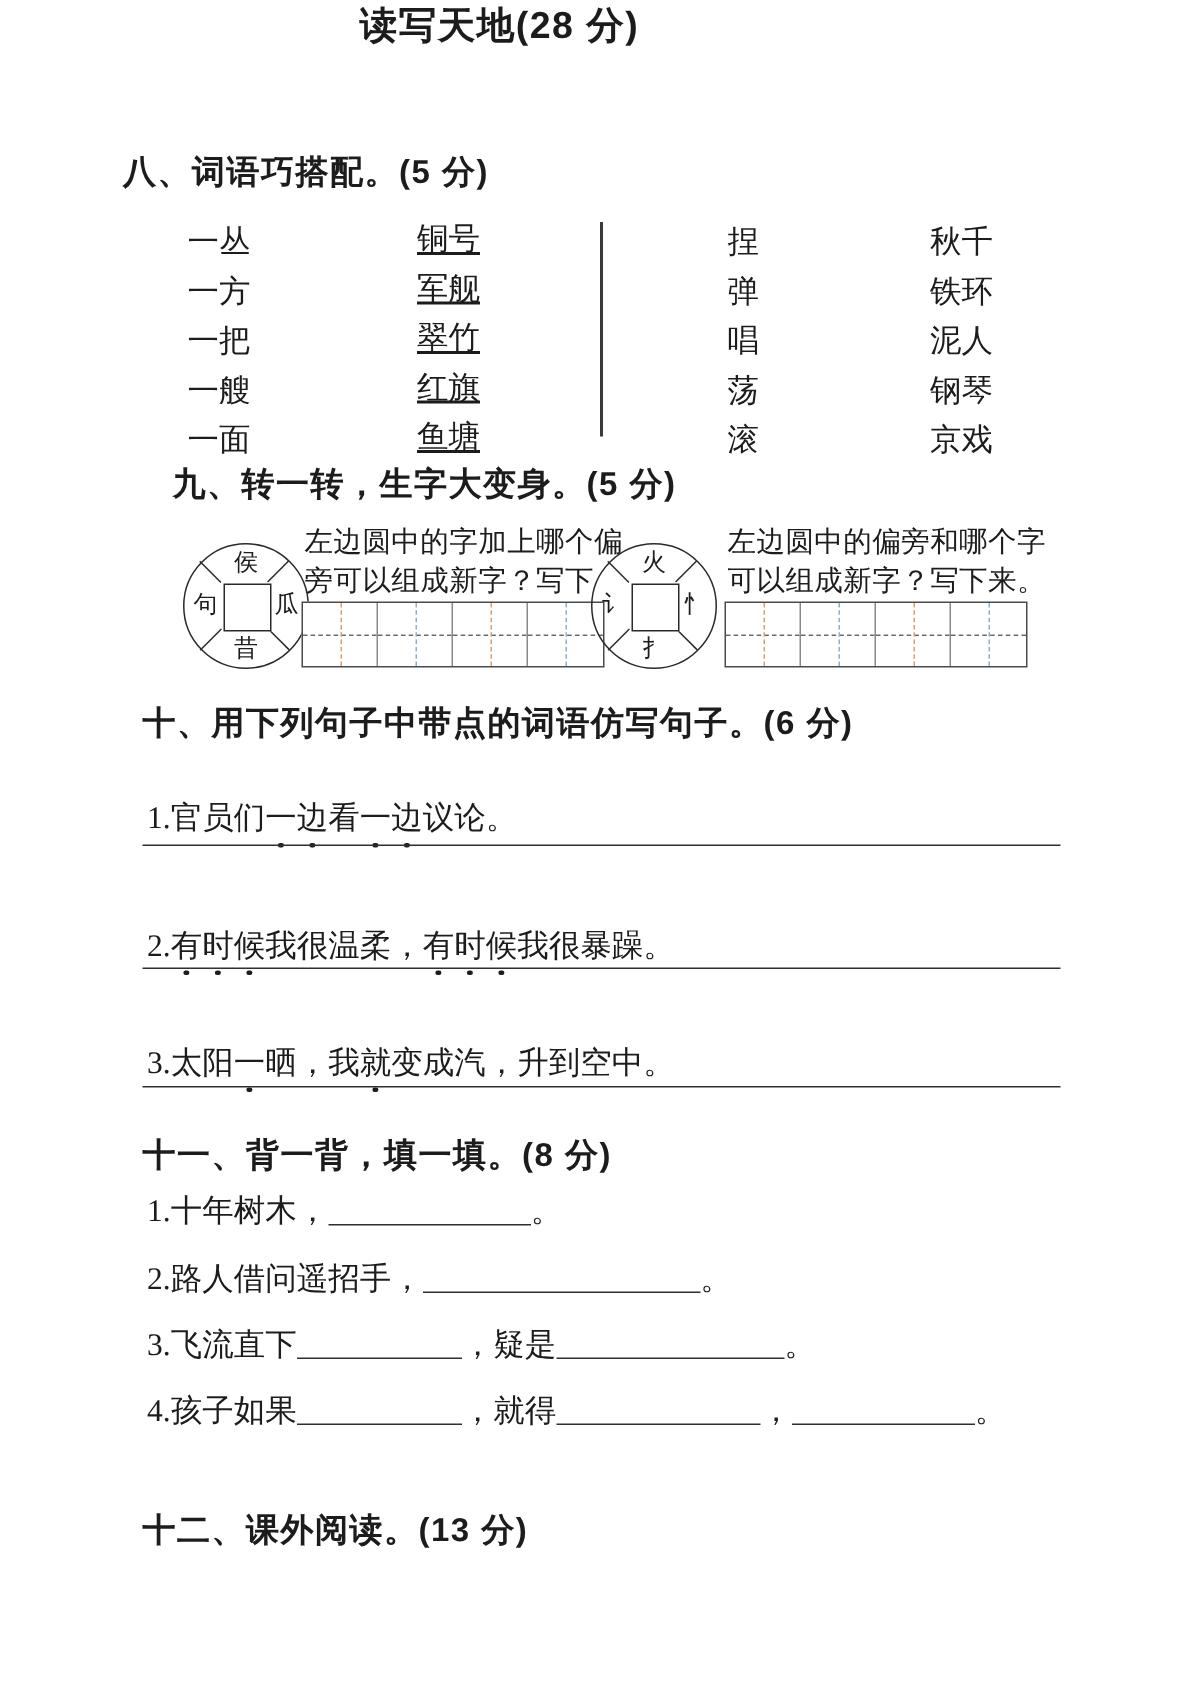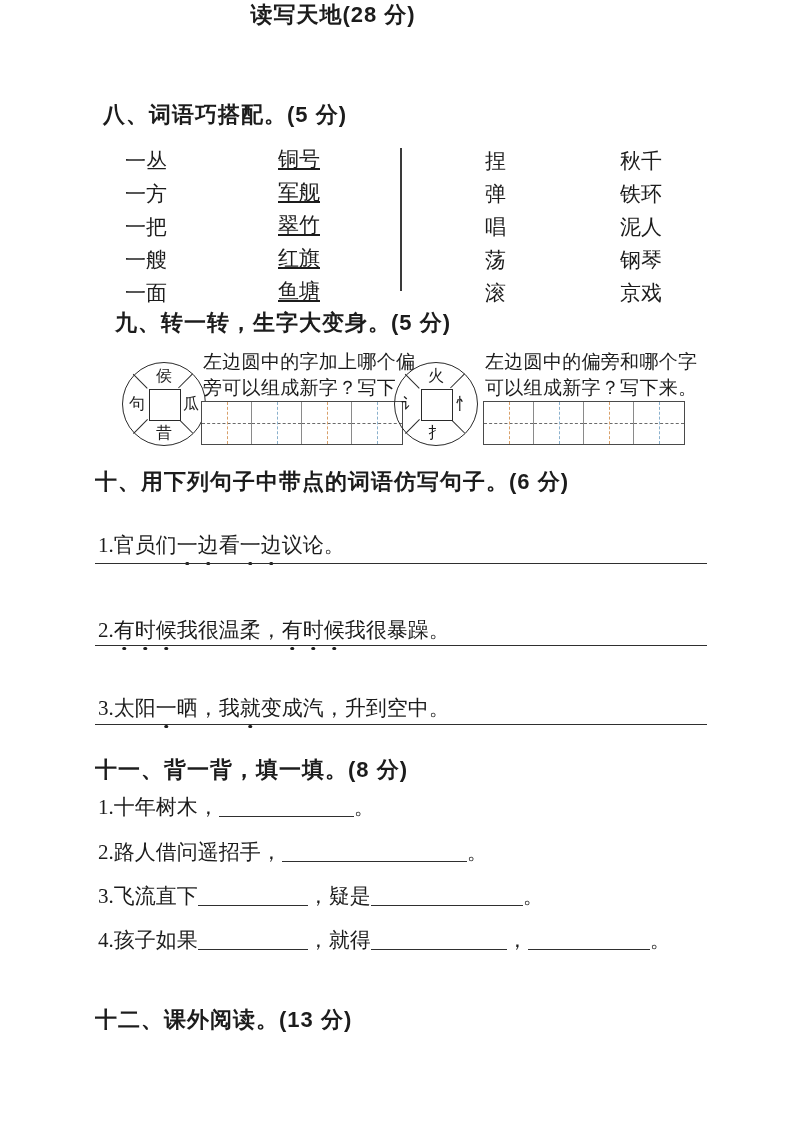--- a/index.html
+++ b/index.html
@@ -10,21 +10,21 @@
     color:#1c1c1c;
   }
   .abs { position:absolute; }
   .sec-title {
     font-family:"Liberation Sans","DejaVu Sans",sans-serif;
     font-weight:700; font-size:22px; letter-spacing:1px; white-space:nowrap;
   }
   .banner {
     position:absolute; left:0; top:956; width:666px; text-align:center;
     font-family:"Liberation Sans","DejaVu Sans",sans-serif;
-    font-weight:700; font-size:22px; letter-spacing:1px;
+    font-weight:700; font-size:25px; letter-spacing:1px;
   }
   
   .match-col { font-size:21px; }
   .match-col .li { height:33px; line-height:33px; white-space:nowrap; }
   .vdiv { width:1.5px; background:#3a3a3a; }
   
   .coin { width:84px; height:84px; border:1.6px solid #2a2a2a; border-radius:50%; position:absolute; }
   .coin .hole { position:absolute; left:26px; top:26px; width:32px; height:32px; border:1.6px solid #2a2a2a; background:#fff; }
   .coin .spoke { position:absolute; left:40px; top:40px; width:20px; height:1.4px; background:#2a2a2a; transform-origin:0 50%; }
   .coin .sp1 { transform:rotate(-45deg) translateX(22px); }
@@ -51,21 +51,21 @@
   .ansline { border-top:1.5px solid #2f2f2f; width:612px; height:0; }
   
   .fill-item { font-size:21px; white-space:nowrap; }
   .blank { display:inline-block; border-bottom:1.5px solid #2f2f2f; height:20px; vertical-align:-3px; }
 </style>
 </head>
 <body>
 
 <div>
 
-  <div class="abs sec-title" style="left:103px; top:100px;text-align:center;">八、词语巧搭配。(5 分)</div>
+  <div class="abs sec-title" style="left:82px; top:100px;text-align:center;">八、词语巧搭配。(5 分)</div>
 
   <div class="abs match-col" style="left:125px; top:145px;">
       <div class="li">一丛</div>
       <div class="li">一方</div>
       <div class="li">一把</div>
       <div class="li">一艘</div>
       <div class="li">一面</div>
     </div>
   <div class="abs match-col" style="left:278px; top:143px;text-decoration:underline;">
       <div class="li">铜号</div>

